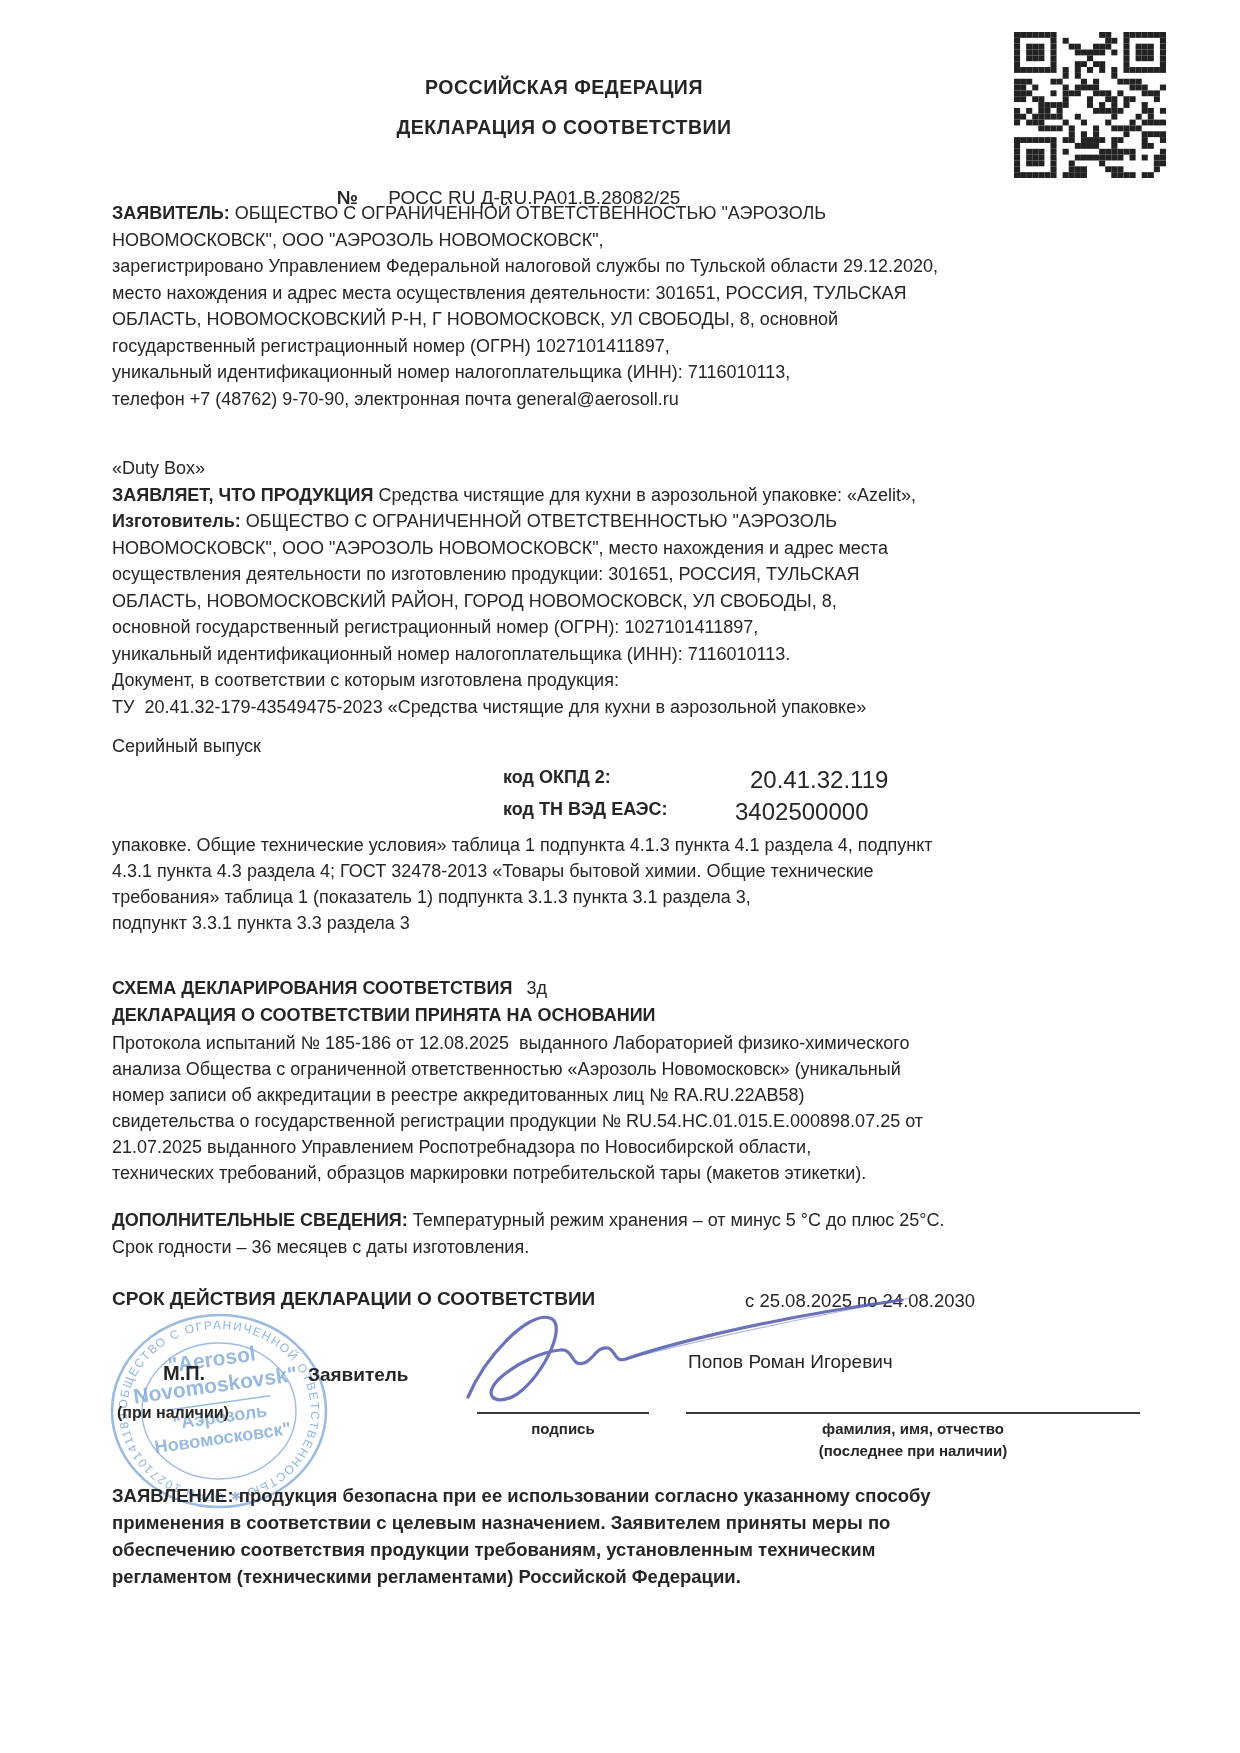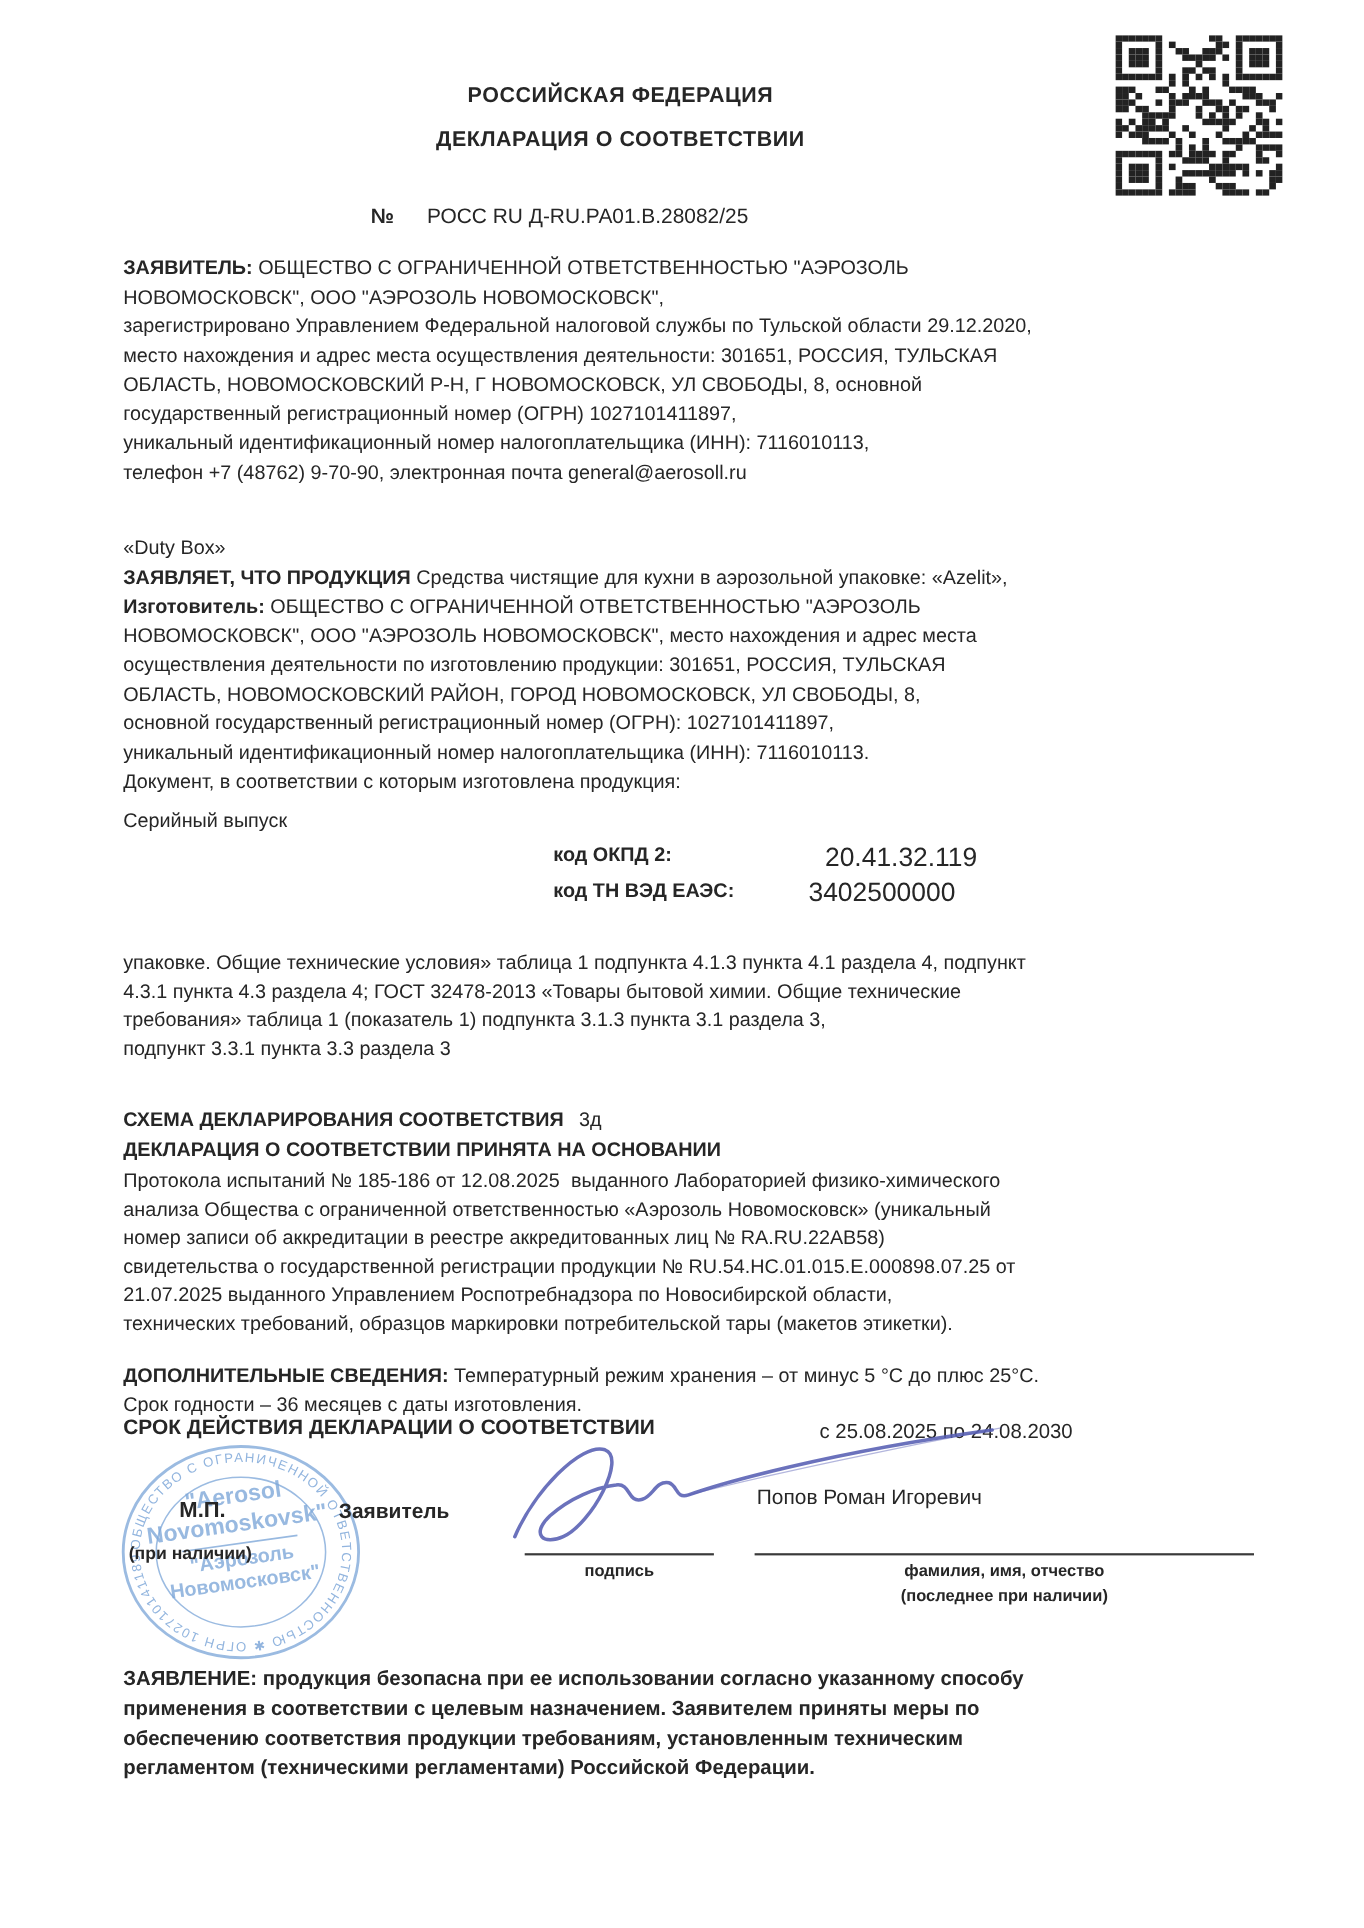--- a/index.html
+++ b/index.html
@@ -4,21 +4,21 @@
 <style>
   html,body{margin:0;padding:0;background:#ffffff;}
   .page{
     position:relative;width:1240px;height:1753px;background:#fff;
     font-family:"Liberation Sans",sans-serif;color:#262626;overflow:hidden;
   }
   .abs{position:absolute;}
   .center-wrap{left:0;width:1128px;text-align:center;}
   .hdr{font-size:19.5px;font-weight:700;letter-spacing:.5px;}
   .num-row{font-size:19px;white-space:nowrap;margin-top:24px;}
-  .block{left:112px;width:1060px;margin-top:30px;}
+  .block{left:112px;width:1060px;}
   .line{font-size:18px;line-height:26.5px;white-space:nowrap;}
   .lh26 .line{line-height:26px;}
   .lh265 .line{line-height:26.5px;}
   .lh27 .line{line-height:27px;}
   .b{font-weight:700;}
   .sec-label{font-weight:700;}
   .code-label{font-size:18px;font-weight:700;white-space:nowrap;}
   .code-value{font-size:24px;white-space:nowrap;}
   .small-cap{font-size:15px;font-weight:700;white-space:nowrap;}
   .sig-rule{border-top:2px solid #3a3a3a;height:0;}
@@ -357,20 +357,21 @@
   <div class="abs block lh265" style="top:455px;">
     <div class="line">«Duty Box»</div>
     <div class="line"><span class="sec-label">ЗАЯВЛЯЕТ, ЧТО ПРОДУКЦИЯ</span> <span>Средства чистящие для кухни в аэрозольной упаковке: «Azelit»,</span></div>
     <div class="line"><span class="sec-label">Изготовитель:</span> <span>ОБЩЕСТВО С ОГРАНИЧЕННОЙ ОТВЕТСТВЕННОСТЬЮ "АЭРОЗОЛЬ</span></div>
     <div class="line">НОВОМОСКОВСК", ООО "АЭРОЗОЛЬ НОВОМОСКОВСК", место нахождения и адрес места</div>
     <div class="line">осуществления деятельности по изготовлению продукции: 301651, РОССИЯ, ТУЛЬСКАЯ</div>
     <div class="line">ОБЛАСТЬ, НОВОМОСКОВСКИЙ РАЙОН, ГОРОД НОВОМОСКОВСК, УЛ СВОБОДЫ, 8,</div>
     <div class="line">основной государственный регистрационный номер (ОГРН): 1027101411897,</div>
     <div class="line">уникальный идентификационный номер налогоплательщика (ИНН): 7116010113.</div>
     <div class="line">Документ, в соответствии с которым изготовлена продукция:</div>
+    <div class="line">ТУ&nbsp; 20.41.32-179-43549475-2023 «Средства чистящие для кухни в аэрозольной упаковке»</div>
   </div>
 
   <div class="abs line" style="left:112px;top:733px;">Серийный выпуск</div>
 
   <span class="abs code-label" style="left:503px;top:767px;">код ОКПД 2:</span>
   <span class="abs code-value" style="left:750px;top:766px;">20.41.32.119</span>
   <span class="abs code-label" style="left:503px;top:799px;">код ТН ВЭД ЕАЭС:</span>
   <span class="abs code-value" style="left:735px;top:798px;">3402500000</span>
 
   <div class="abs block lh26" style="top:832px;">

